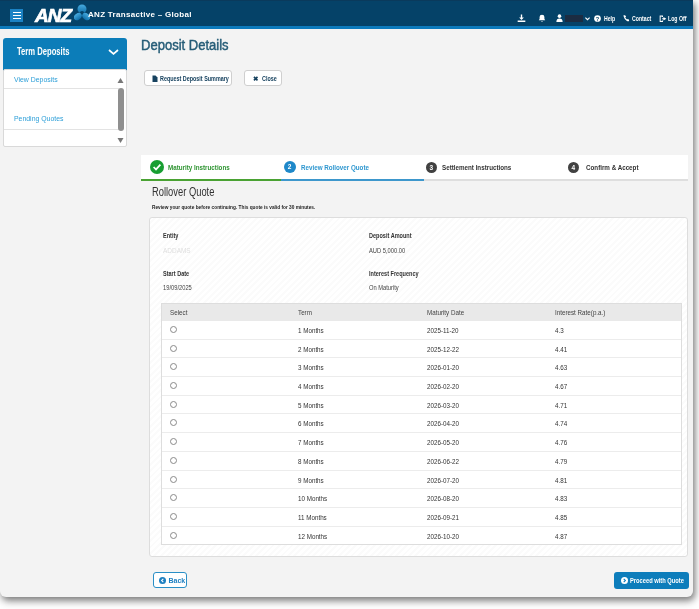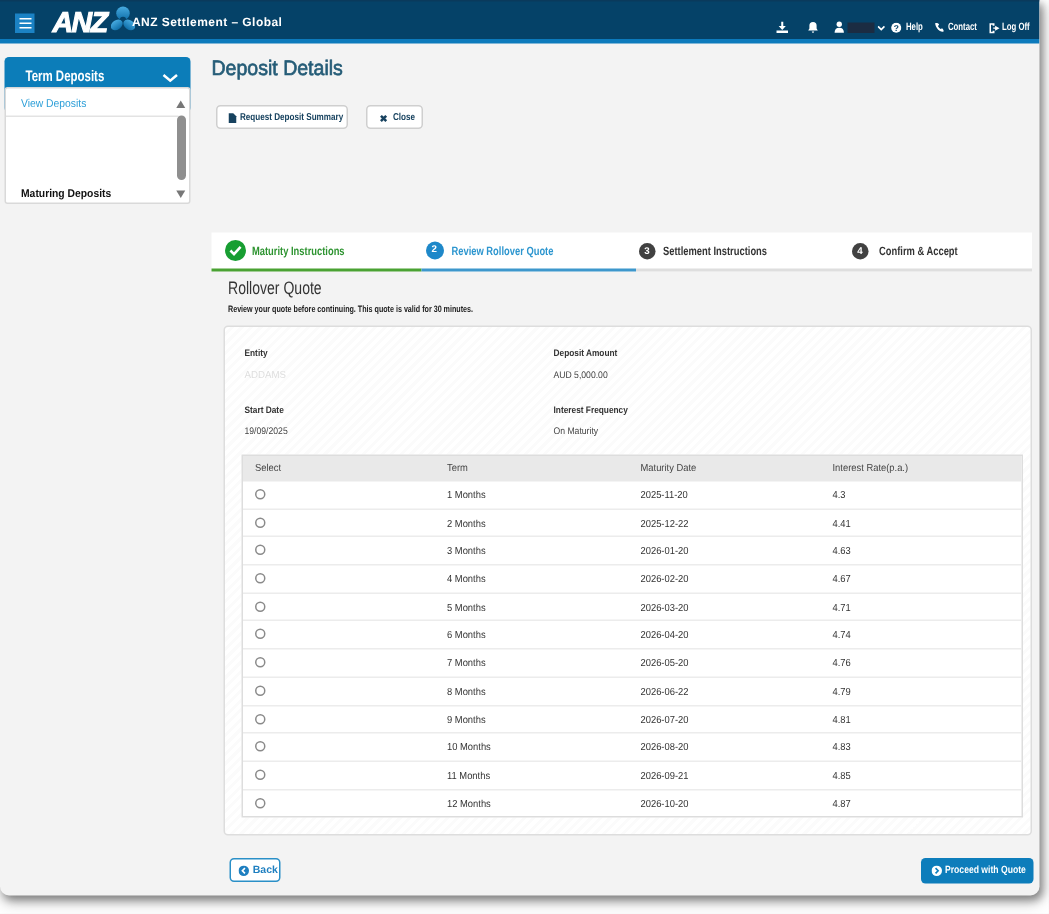--- a/index.html
+++ b/index.html
@@ -18,21 +18,21 @@
 #burger div { position:absolute; left:2.5px; width:8px; height:1.6px; background:#fff; }
 .anztxt { position:absolute; left:35px; top:7.5px; color:#fff; font-size:19px; line-height:15px; font-weight:bold; font-style:italic; letter-spacing:-1px; -webkit-text-stroke:0.7px #fff; }
 #appname { position:absolute; left:88px; top:10px; color:#fff; font-size:8px; font-weight:bold; letter-spacing:0.3px; }
 .hicon { position:absolute; top:14px; }
 .htxt { position:absolute; top:14.5px; color:#fff; font-size:7px; font-weight:bold; transform:scaleX(0.74); transform-origin:0 0; white-space:nowrap; }
 #userbox { position:absolute; left:565px; top:15px; width:18px; height:7px; background:#1b2c42; }
 .cx { display:inline-block; transform:scaleX(0.82); transform-origin:0 0; white-space:nowrap; }
 
 #sidehead { position:absolute; left:3px; top:38px; width:124px; height:37px; background:#0c7db9; border-radius:3px; }
 #sidehead span { position:absolute; left:13.5px; top:8px; color:#fff; font-size:10.2px; font-weight:bold; transform:scaleX(0.75); transform-origin:0 0; white-space:nowrap; }
-#sidemenu { position:absolute; left:3px; top:58px; width:124px; height:78px; background:#fff; border:1px solid #d9d9d9; border-radius:2px; }
+#sidemenu { position:absolute; left:3px; top:69px; width:124px; height:78px; background:#fff; border:1px solid #d9d9d9; border-radius:2px; }
 .mitem { position:absolute; left:0; width:115px; border-bottom:1px solid #e3e3e3; }
 .mitem span { position:absolute; left:9.5px; top:5px; font-size:7.5px; color:#2d9fd8; transform:scaleX(0.92); transform-origin:0 0; white-space:nowrap; }
 
 #sbar { position:absolute; right:2px; top:1px; width:7px; height:74px; }
 #sthumb { position:absolute; left:0.5px; top:17px; width:6px; height:43px; background:#8f8f8f; border-radius:3px; }
 
 #title { position:absolute; left:141px; top:37px; font-size:14px; font-weight:normal; -webkit-text-stroke:0.45px #255c77; color:#255c77; transform:scaleX(0.93); transform-origin:0 0; }
 .btn { position:absolute; top:70px; height:15.5px; background:#fff; border:1px solid #cfcfcf; border-radius:3px; color:#17425f; font-size:6.6px; font-weight:bold; }
 .hatch { background-image:repeating-linear-gradient(135deg, #ffffff 0px, #ffffff 2.5px, #fbfbfb 2.5px, #fbfbfb 4.5px); background-color:#fff; }
 #infopanel { position:absolute; left:149px; top:97px; width:539px; height:52px; border:1px solid #ddd; border-radius:3px; }
@@ -76,21 +76,21 @@
           <linearGradient id="lg" x1="0" y1="0" x2="0" y2="1">
             <stop offset="0" stop-color="#47abe0"></stop>
             <stop offset="1" stop-color="#0f6fa9"></stop>
           </linearGradient>
         </defs>
       <circle cx="8" cy="4.9" r="4.5" fill="url(#lg)"></circle>
       <circle cx="8" cy="9.2" r="2.1" fill="#054268"></circle>
       <ellipse cx="3.8" cy="12.6" rx="4.3" ry="3.1" fill="url(#lg)" transform="rotate(-35 3.8 12.6)"></ellipse>
       <ellipse cx="12.2" cy="12.6" rx="4.3" ry="3.1" fill="url(#lg)" transform="rotate(35 12.2 12.6)"></ellipse>
     </svg>
-    <div id="appname">ANZ Settlement – Global</div>
+    <div id="appname">ANZ Transactive – Global</div>
 
     <svg class="hicon" style="left:517px" width="9" height="8.5" viewBox="0 0 10 10">
         <path d="M4.2 0.5h1.6v3.5h2L5 7 2.2 4h2zM0.5 7.5h9v2h-9z" fill="#fff"></path>
       </svg>
     <svg class="hicon" style="left:538px" width="8" height="8.5" viewBox="0 0 10 10">
         <path d="M5 0.5 a3 3 0 0 1 3 3 v2.5 l1 1.5 h-8 l1-1.5 v-2.5 a3 3 0 0 1 3-3z M4 8.5 a1 1 0 0 0 2 0z" fill="#fff"></path>
       </svg>
     <svg class="hicon" style="left:556px" width="7" height="8" viewBox="0 0 9 10">
         <circle cx="4.5" cy="2.6" r="2.3" fill="#fff"></circle>
         <path d="M0.5 10 Q0.5 5.6 4.5 5.6 Q8.5 5.6 8.5 10 Z" fill="#fff"></path>
@@ -119,22 +119,22 @@
   <div id="sidehead">
     <span>Term Deposits</span>
     <svg class="abs" style="left:104.5px;top:11px" width="11" height="6" viewBox="0 0 11 6">
         <path d="M1 1 L5.5 4.8 L10 1" stroke="#fff" stroke-width="1.7" fill="none"></path>
       </svg>
   </div>
   <div id="sidemenu">
     <div class="mitem" style="top:0;height:19px">
         <span>View Deposits</span>
       </div>
-    <div class="mitem" style="top:60px;height:16px;border-bottom:none">
-        <span style="color:#111;font-weight:bold">Maturing Deposits</span>
+    <div class="mitem" style="top:39px;height:21px">
+        <span>Pending Quotes</span>
       </div>
     <div id="sbar">
       <svg class="abs" style="left:0;top:6px" width="7" height="7" viewBox="0 0 7 6">
           <path d="M3.5 0.5 L6.5 5.5 H0.5 Z" fill="#777"></path>
         </svg>
       <div id="sthumb"></div>
       <svg class="abs" style="left:0;top:66px" width="7" height="7" viewBox="0 0 7 6">
           <path d="M3.5 5.5 L6.5 0.5 H0.5 Z" fill="#777"></path>
         </svg>
     </div>

